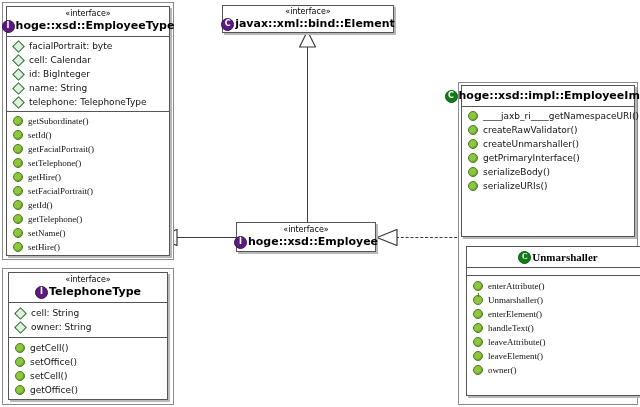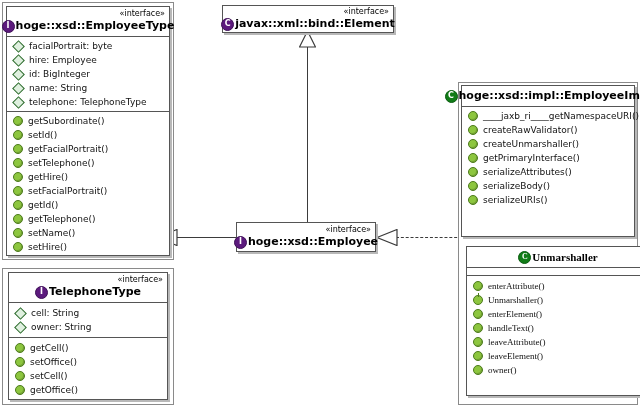--- a/index.html
+++ b/index.html
@@ -27,21 +27,21 @@
     box-sizing:border-box;
   }
   .sec{
     border-bottom:1px solid #555555;
     box-sizing:border-box;
   }
   .sec:last-child{border-bottom:none;}
 
   .hdr{
     padding:2px 4px 3px 4px;
-    text-align:right;
+    text-align:center;
   }
   .stereo{
     font-size:8px;
     color:#000;
     line-height:10px;
     letter-spacing:0px;
   }
   .cname{
     font-size:11px;
     font-weight:bold;
@@ -195,36 +195,36 @@
         <span>hoge::xsd::EmployeeType</span>
       </div>
     </div>
     <div class="sec" style="padding:2px 0 2px 0;">
       <div class="row">
           <span class="ico ico-field"></span>
           <span>facialPortrait: byte</span>
         </div>
       <div class="row">
           <span class="ico ico-field"></span>
-          <span>hire: Employee</span>
+          <span>cell: Calendar</span>
         </div>
       <div class="row">
           <span class="ico ico-field"></span>
           <span>id: BigInteger</span>
         </div>
       <div class="row">
           <span class="ico ico-field"></span>
           <span>name: String</span>
         </div>
       <div class="row">
           <span class="ico ico-field"></span>
           <span>telephone: TelephoneType</span>
         </div>
     </div>
-    <div class="sec" style="padding:2px 0 2px 0;">
+    <div class="sec" style="padding:2px 0 2px 0;font-family:Liberation Serif, serif;">
       <div class="row">
           <span class="ico ico-method"></span>
           <span>getSubordinate()</span>
         </div>
       <div class="row">
           <span class="ico ico-method"></span>
           <span>setId()</span>
         </div>
       <div class="row">
           <span class="ico ico-method"></span>
@@ -342,24 +342,20 @@
       <div class="row">
           <span class="ico ico-method"></span>
           <span>createUnmarshaller()</span>
         </div>
       <div class="row">
           <span class="ico ico-method"></span>
           <span>getPrimaryInterface()</span>
         </div>
       <div class="row">
           <span class="ico ico-method"></span>
-          <span>serializeAttributes()</span>
-        </div>
-      <div class="row">
-          <span class="ico ico-method"></span>
           <span>serializeBody()</span>
         </div>
       <div class="row">
           <span class="ico ico-method"></span>
           <span>serializeURIs()</span>
         </div>
     </div>
   </div>
 
   <div class="uml-box" style="left:466px;top:246px;width:184px;height:150px;font-family:Liberation Serif, serif;">

